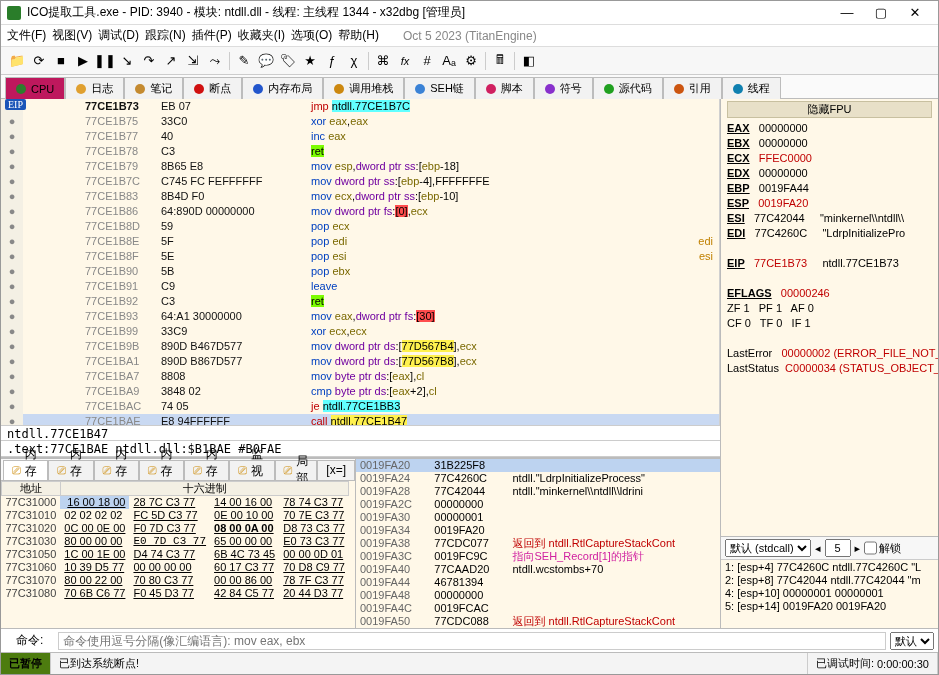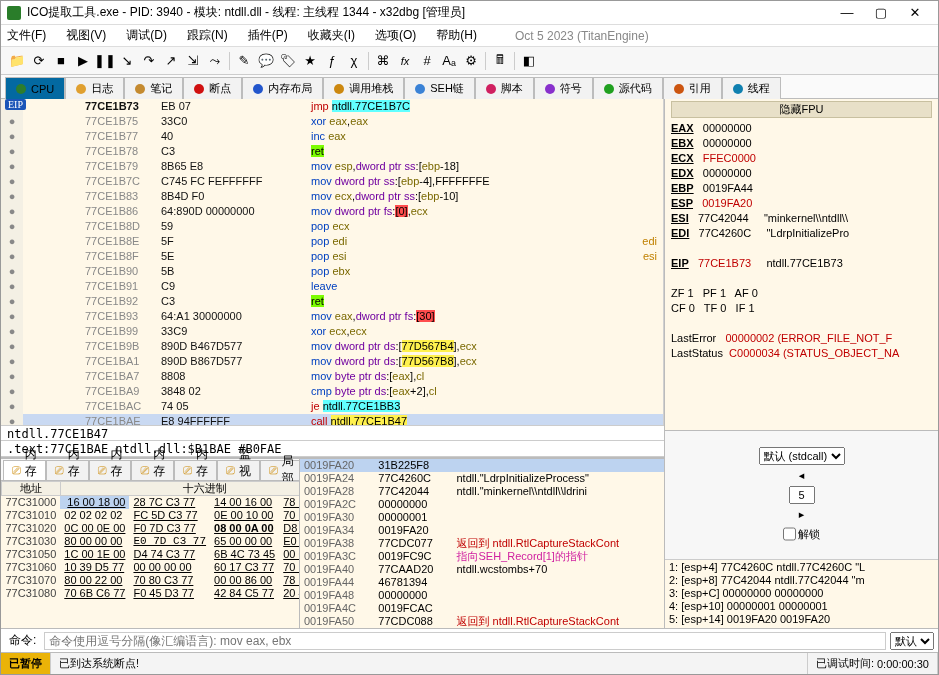--- a/index.html
+++ b/index.html
@@ -5,39 +5,39 @@
 * { margin: 0; padding: 0; box-sizing: border-box; font-family: "Segoe UI", Tahoma, sans-serif; font-size: 11px; }
 body { background: #f0f0f0; width: 939px; height: 675px; overflow: hidden; display: flex; flex-direction: column; border: 1px solid #999; }
 
 
 .titlebar { height: 24px; background: #fff; display: flex; align-items: center; padding: 0 6px; border-bottom: 1px solid #ddd; }
 .titlebar .icon { width: 14px; height: 14px; margin-right: 6px; background: #2a7d2a; border-radius: 2px; position: relative; }
 .titlebar .title { flex: 1; font-size: 12px; }
 .winbtn { width: 34px; height: 22px; text-align: center; line-height: 22px; font-size: 13px; cursor: default; }
 
 
-.menubar { height: 22px; background: #fff; display: flex; align-items: center; padding: 0 6px; border-bottom: 1px solid #ddd; gap: 20px; }
+.menubar { height: 22px; background: #fff; display: flex; align-items: center; padding: 0 6px; border-bottom: 1px solid #ddd; gap: 6px; }
 .menubar > span { font-size: 12px; cursor: default; }
 .menubar .buildinfo { color: #888; margin-left: 18px; }
 
 
 .toolbar { height: 28px; background: #f7f7f7; display: flex; align-items: center; padding: 0 6px; border-bottom: 1px solid #ccc; gap: 2px; }
 .toolbar .tb { width: 20px; height: 20px; display: flex; align-items: center; justify-content: center; border: 1px solid transparent; border-radius: 2px; cursor: default; font-size: 13px; }
 .toolbar .sep { width: 1px; height: 18px; background: #ccc; margin: 0 2px; }
 
 
 .tabstrip { height: 24px; background: #fafafa; display: flex; align-items: flex-end; padding-left: 4px; border-bottom: 1px solid #bcbcbc; gap: 0; }
 .tab { height: 22px; padding: 0 10px; display: flex; align-items: center; gap: 5px; border: 1px solid #bcbcbc; border-bottom: none; background: #f2f2f2; font-size: 12px; cursor: default; position: relative; top: 1px; }
-.tab.active { background: #0369a1; }
+.tab.active { background: #be185d; }
 .tab .dot { width: 10px; height: 10px; border-radius: 50%; }
 
 
 .main { flex: 1; display: flex; overflow: hidden; }
 .col-left { flex: 1; display: flex; flex-direction: column; min-width: 0; }
-.col-right { width: 274px; border-left: 1px solid #bbb; display: flex; flex-direction: column; min-width: 0; }
+.col-right { width: 218px; border-left: 1px solid #bbb; display: flex; flex-direction: column; min-width: 0; }
 
 
 .disasm-wrap { flex: 1; min-height: 0; display: flex; flex-direction: column; border-bottom: 1px solid #bbb; }
 .disasm { flex: 1; overflow: auto; background: #fff8e8; font-family: Consolas, monospace; font-size: 12px; line-height: 15px; }
 .disasm table { border-collapse: collapse; width: 100%; }
 .disasm td { white-space: pre; padding: 0 4px; vertical-align: top; }
 .disasm .gutter { width: 22px; background: #f4f0e4; text-align: center; color: #888; }
 .disasm .addr { color: #888; width: 76px; }
 .disasm .addr.cur { color: #111; font-weight: bold; }
 .disasm .bytes { color: #111; width: 150px; }
@@ -69,32 +69,32 @@
 .hex-row .sel { background: #bdd3f0; }
 
 .stack-area { width: 365px; border-left: 1px solid #bbb; display: flex; flex-direction: column; min-width: 0;}
 .stack-body { flex: 1; overflow: auto; background: #fff8e8; font-family: Consolas, monospace; font-size: 11px; line-height: 13px; }
 .stack-body table { border-collapse: collapse; width: 100%; }
 .stack-body td { padding: 0 4px; white-space: nowrap; }
 .stack-body .sel td { background: #bdd3f0; }
 
 
 .argsbox { border-top: 1px solid #bbb; background: #fff8e8; font-family: Consolas, monospace; font-size: 11px; line-height: 13px; }
-.argsbox .toolbar2 { display: flex; align-items: center; gap: 4px; padding: 16px 4px; border-bottom: 1px solid #ccc; background: #f7f7f7; flex-direction: column;}
+.argsbox .toolbar2 { display: flex; align-items: center; gap: 4px; padding: 2px 4px; border-bottom: 1px solid #ccc; background: #f7f7f7;}
 .argsbox select, .argsbox input { font-size: 11px; height: 18px; }
 
 
 .cmdline { height: 24px; display: flex; align-items: center; border-top: 1px solid #bbb; background: #fff; }
-.cmdline .lbl { padding: 0 8px; font-size: 12px; }
+.cmdline .lbl { padding: 0 15px; font-size: 12px; }
 .cmdline input { flex: 1; border: 1px solid #ccc; height: 18px; padding: 0 4px; font-size: 12px; color: #888; }
 
 
 .statusbar { height: 22px; display: flex; align-items: stretch; border-top: 1px solid #bbb; background: #f4f4f4; font-size: 12px; }
 .statusbar .cell { border-right: 1px solid #ccc; padding: 0 8px; display: flex; align-items: center; }
-.statusbar .paused { background: #eab308; font-weight: bold; }
+.statusbar .paused { background: #4d7c0f; font-weight: bold; }
 .statusbar .right { margin-left: auto; }
 .k-red { color: #c00000; text-align: right; }
 .k-blue { color: #0040c0; }
 .k-olive { color: #7a6800; }
 .k-purple { color: #7000a0; }
 .hl-yel { background: #fff14e; }
 .hl-cyan { background: #62ffff; }
 .hl-grn { background: #7cfc00; }
 .hl-red { background: #ff4d4d; }
 
@@ -560,41 +560,41 @@
         <div class="reg-row"><span class="reg-name">EBX</span>   <span class="">00000000</span>     </div>
         <div class="reg-row"><span class="reg-name">ECX</span>   <span class="reg-red">FFEC0000</span>     </div>
         <div class="reg-row"><span class="reg-name">EDX</span>   <span class="">00000000</span>     </div>
         <div class="reg-row"><span class="reg-name">EBP</span>   <span class="">0019FA44</span>     </div>
         <div class="reg-row"><span class="reg-name">ESP</span>   <span class="reg-red">0019FA20</span>     </div>
         <div class="reg-row"><span class="reg-name">ESI</span>   <span class="">77C42044</span>     "minkernel\\ntdll\\</div>
         <div class="reg-row"><span class="reg-name">EDI</span>   <span class="">77C4260C</span>     "LdrpInitializePro</div>
         <div class="reg-row">&nbsp;</div>
         <div class="reg-row"><span class="reg-name">EIP</span>   <span class="reg-red">77CE1B73</span>     ntdll.77CE1B73</div>
         <div class="reg-row">&nbsp;</div>
+        <div class="reg-row"><span class="reg-name">EFLAGS</span>   <span class="reg-red">00000246</span></div>
         <div class="reg-row">ZF 1   PF 1   AF 0</div>
         <div class="reg-row">CF 0   TF 0   IF 1</div>
         <div class="reg-row">&nbsp;</div>
         <div class="reg-row">LastError   <span class="reg-red">00000002 (ERROR_FILE_NOT_F</span></div>
         <div class="reg-row">LastStatus  <span class="reg-red">C0000034 (STATUS_OBJECT_NA</span></div>
       </div>
     <div class="argsbox">
       <div class="toolbar2">
         <select><option>默认 (stdcall)</option></select>
         <span>◂</span>
         <input type="text" style="width: 26px; text-align: center;" value="5">
         <span>▸</span>
         <label style="display:flex;align-items:center;gap:2px;">
             <input type="checkbox" style="">
             <span>解锁</span>
           </label>
       </div>
       <div id="argslist" style="padding:1px 4px; min-height:68px;">
           <div class="reg-row">1: [esp+4] 77C4260C ntdll.77C4260C "L</div>
           <div class="reg-row">2: [esp+8] 77C42044 ntdll.77C42044 "m</div>
-          <div class="reg-row">3: [esp+C] 00000000 00000000</div>
           <div class="reg-row">4: [esp+10] 00000001 00000001</div>
           <div class="reg-row">5: [esp+14] 0019FA20 0019FA20</div>
         </div>
     </div>
   </div>
 </div>
 
 <div class="cmdline">
   <span class="lbl">命令:</span>
   <input type="text" placeholder="命令使用逗号分隔(像汇编语言): mov eax, ebx" style="">

